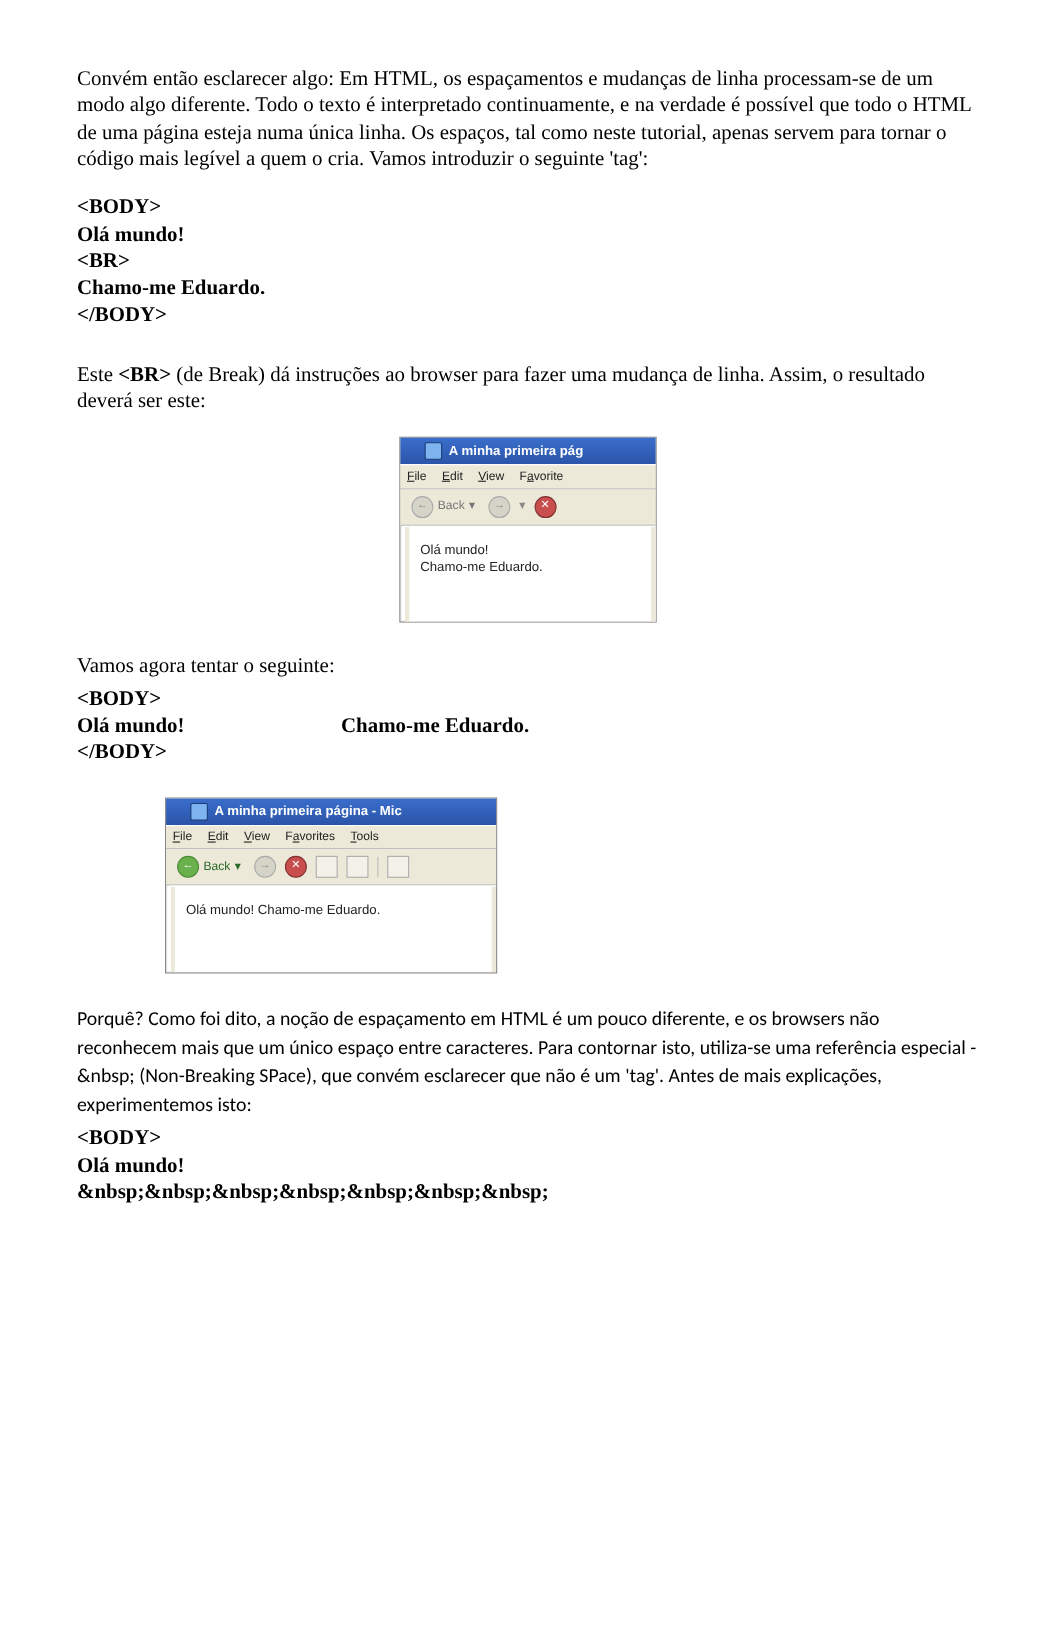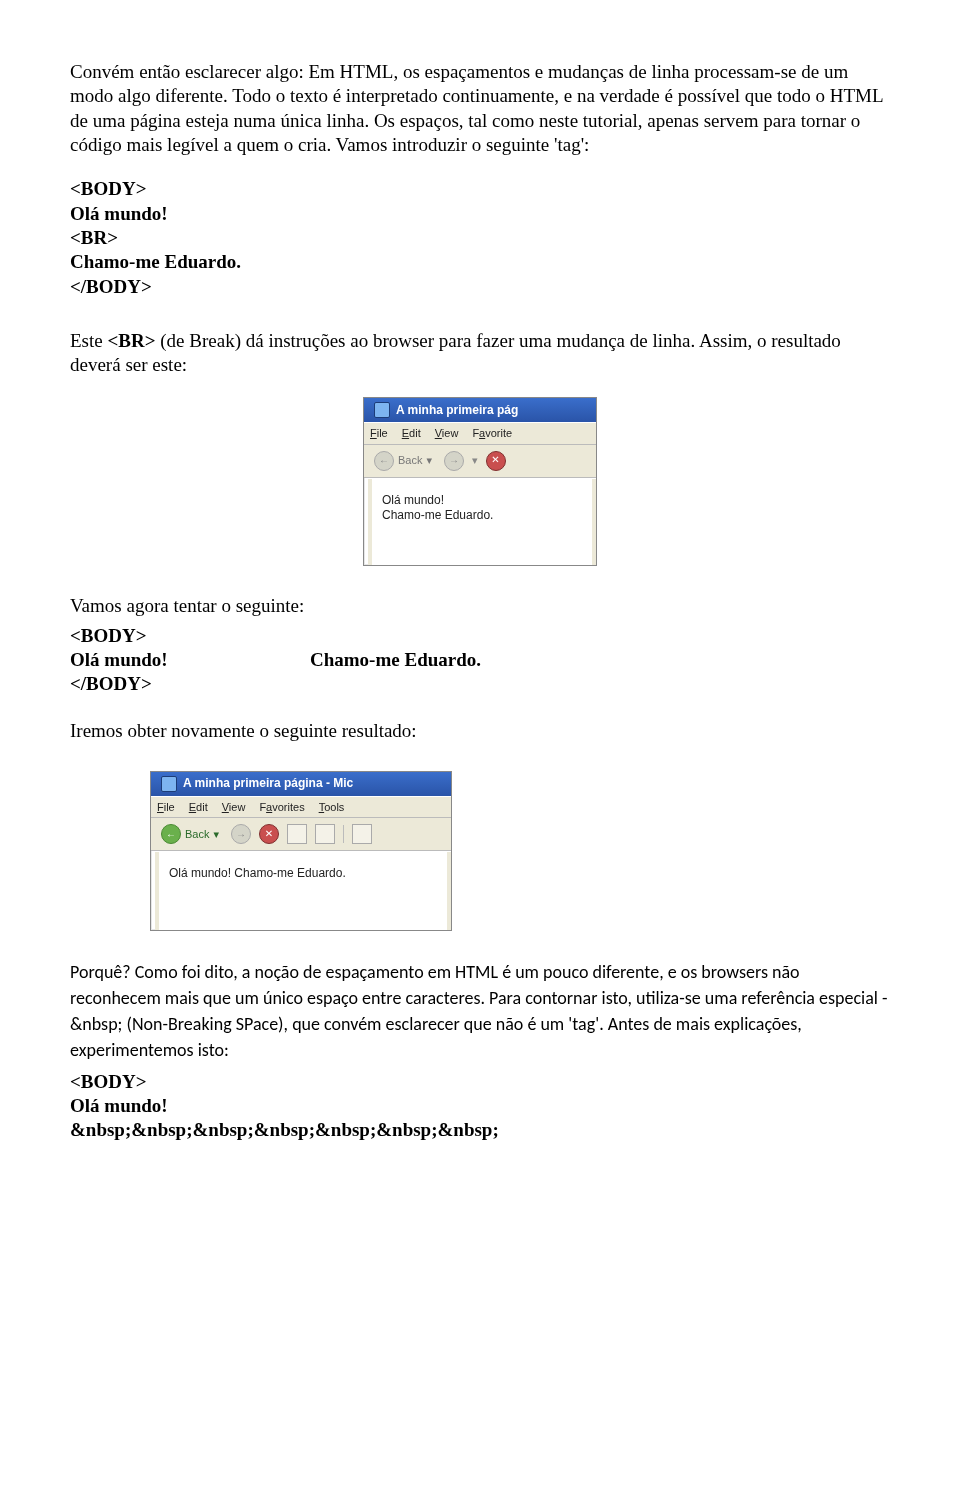--- a/index.html
+++ b/index.html
@@ -30,21 +30,21 @@
     border: 1px solid #888;
     box-shadow: 0 0 0 1px #e6e6e6 inset;
     font-family: Tahoma, Arial, sans-serif;
   }
   .shot.wide { width: 300px; }
   .shot .titlebar {
     background: linear-gradient(#3a6ecb, #2a54a8);
     color: #fff;
     font-size: 12px;
     font-weight: bold;
-    padding: 4px 10px;
+    padding: 4px 22px;
     display: flex;
     align-items: center;
     gap: 6px;
   }
   .shot .title-icon {
     width: 14px; height: 14px;
     background: #7db4f0;
     border: 1px solid #1c3c78;
     border-radius: 2px;
     display: inline-block;
@@ -181,21 +181,20 @@
 
   <div class="code-block" style="margin:6px 0 22px 0;">
     <div class="bold">&lt;BODY&gt;</div>
     <div class="bold tab-line">
       <span class="col1">Olá mundo!</span>
       <span>Chamo-me Eduardo.</span>
     </div>
     <div class="bold">&lt;/BODY&gt;</div>
   </div>
 
-  <p class="ind-para">Iremos obter novamente o seguinte resultado:</p>
 
   <div class="shot wide" style="margin:28px 0 28px 80px;">
     <div class="titlebar">
       <span class="title-icon"></span>
       <span>A minha primeira página - Mic</span>
     </div>
     <div class="menubar">
       <span><u>F</u>ile</span>
       <span><u>E</u>dit</span>
       <span><u>V</u>iew</span>

